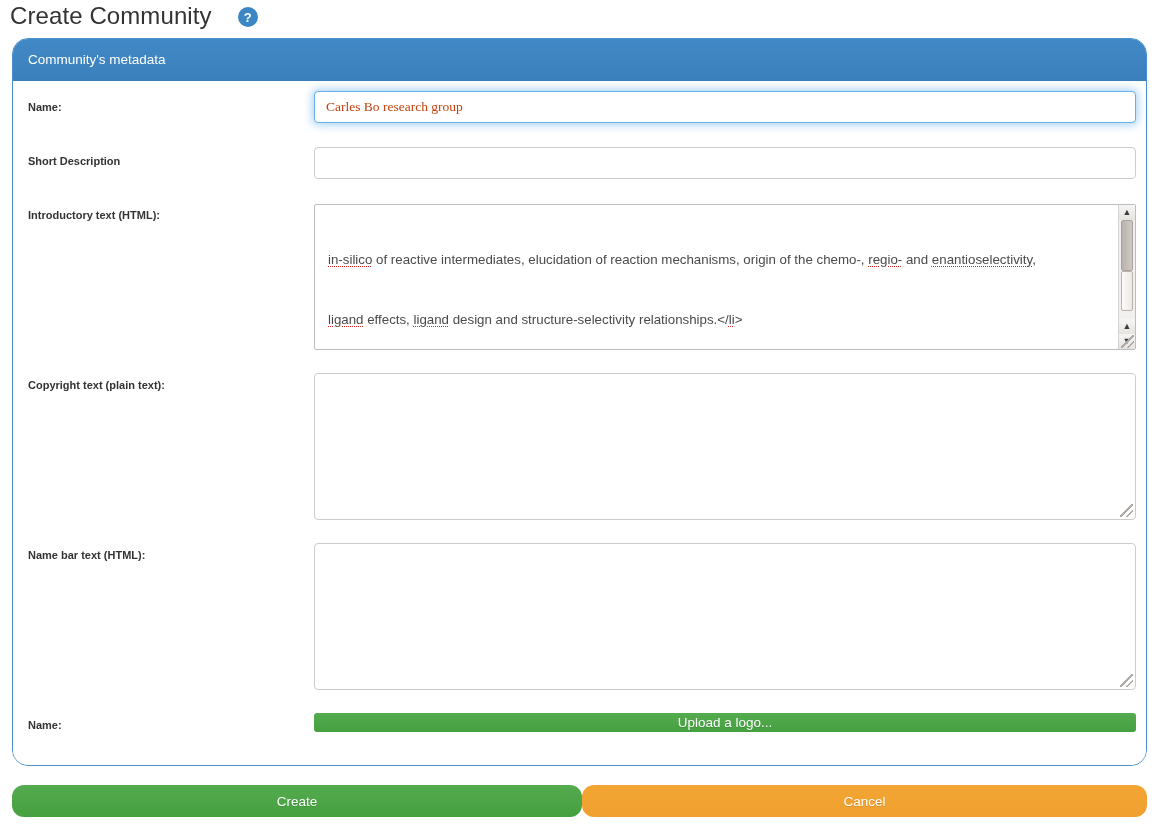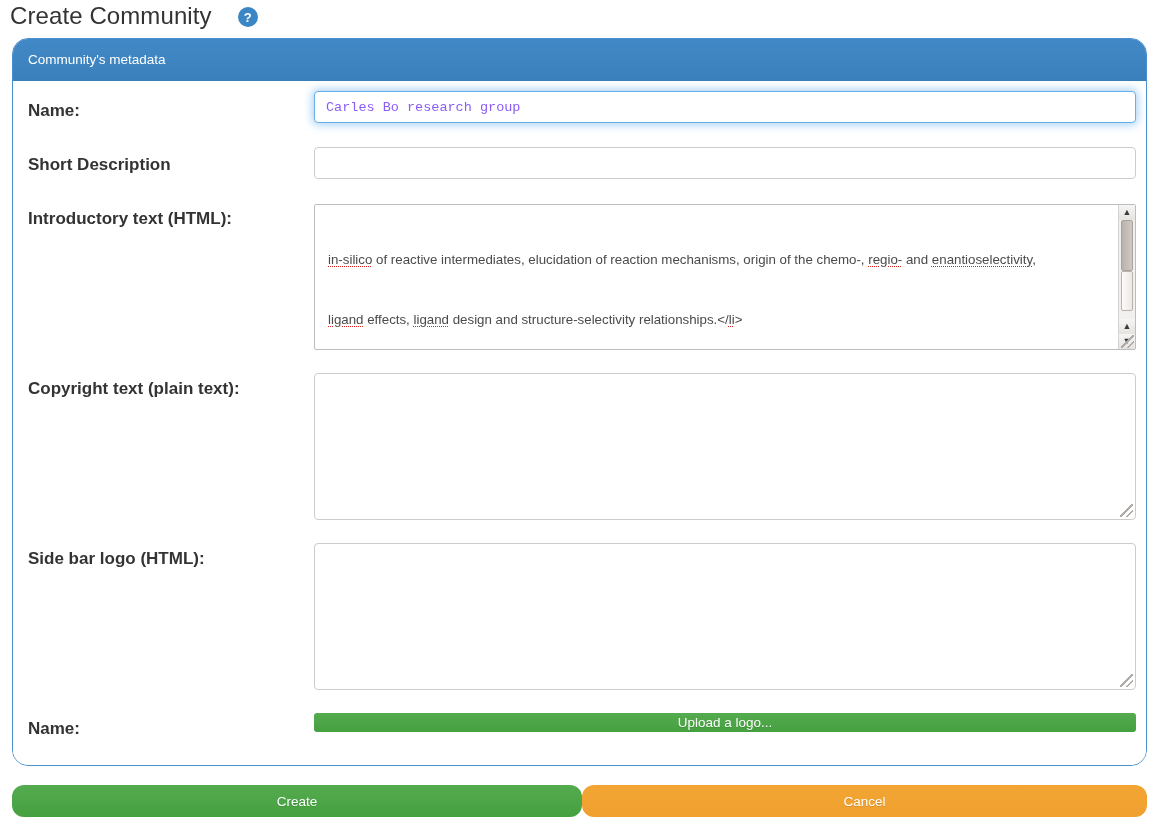--- a/index.html
+++ b/index.html
@@ -87,40 +87,40 @@
 
   
   .form-row {
     position: absolute;
     left: 0;
     width: 100%;
   }
   .form-label {
     position: absolute;
     left: 15px;
-    font-size: 17px;
+    font-size: 11px;
     font-weight: bold;
     color: #333333;
     white-space: nowrap;
   }
   .field-wrap {
     position: absolute;
     left: 301px;
     width: 822px;
   }
 
   input.text-input {
     width: 100%;
     height: 32px;
     border: 1px solid #cccccc;
     border-radius: 4px;
     padding: 4px 11px;
     font-size: 13.5px;
-    color: #8b5cf6;
-    font-family: Liberation Mono, monospace;
+    color: #c2410c;
+    font-family: Liberation Serif, serif;
     background: #ffffff;
     outline: none;
   }
   input.text-input.focused {
     border-color: #66afe9;
     box-shadow: 0 0 8px 2px rgba(102,175,233,0.55);
   }
 
   
   .textarea-box {
@@ -319,21 +319,21 @@
       <div class="form-row" style="top:278px;">
         <div class="form-label" style="top:20px;">Copyright text (plain text):</div>
         <div class="field-wrap" style="top:14px;">
           <div class="plain-textarea" style="height:147px;">
             <div class="resize-grip"></div>
           </div>
         </div>
       </div>
 
       <div class="form-row" style="top:448px;">
-        <div class="form-label" style="top:20px;">Side bar logo (HTML):</div>
+        <div class="form-label" style="top:20px;">Name bar text (HTML):</div>
         <div class="field-wrap" style="top:14px;">
           <div class="plain-textarea" style="height:147px;">
             <div class="resize-grip"></div>
           </div>
         </div>
       </div>
 
       <div class="form-row" style="top:618px;">
         <div class="form-label" style="top:20px;">Name:</div>
         <div class="field-wrap" style="top:14px;">

